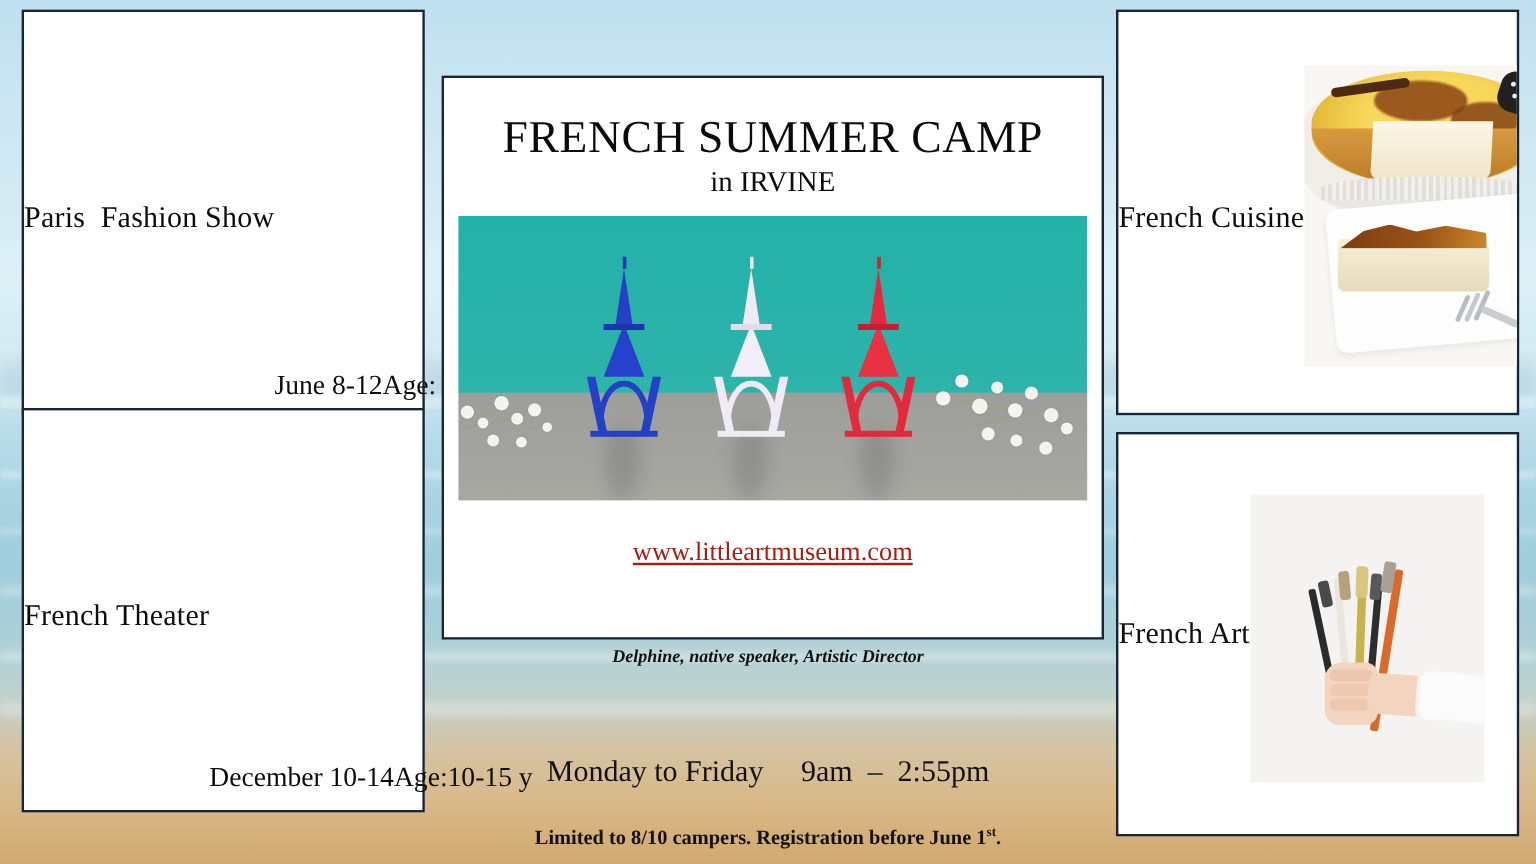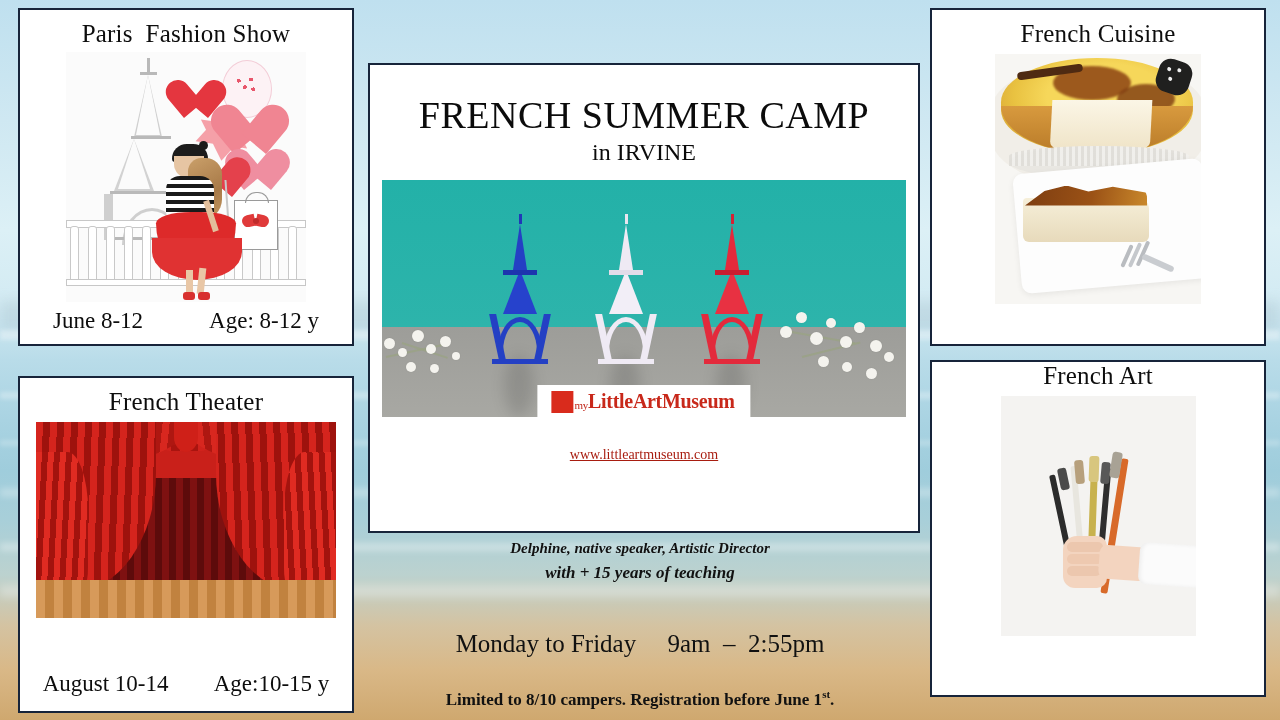--- a/index.html
+++ b/index.html
@@ -32,35 +32,35 @@
   .w2{top:392px;height:7px;background:rgba(255,255,255,.30);filter:blur(2px);}
   .w3{top:440px;height:6px;background:rgba(255,255,255,.22);filter:blur(2px);}
   .w4{top:488px;height:9px;background:rgba(255,255,255,.28);filter:blur(3px);}
   .w5{top:543px;height:8px;background:rgba(255,255,255,.34);filter:blur(3px);}
   .w6{top:585px;height:12px;background:rgba(255,255,255,.30);filter:blur(4px);}
   .haze{position:absolute;left:0;right:0;top:300px;height:30px;background:rgba(150,175,185,.22);filter:blur(6px);}
 
   
   .card{
     position:absolute;background:#ffffff;border:2px solid #17243a;
-    box-sizing:border-box;display:flex;flex-direction:column;align-items:center;
+    box-sizing:border-box;display:flex;flex-direction:row;align-items:center;
   }
   .card-title{
     font-size:25px;color:#0d0d0d;letter-spacing:.2px;white-space:pre;
     text-align:center;line-height:1.1;
   }
   .card-foot{
     display:flex;width:100%;justify-content:space-around;align-items:center;
     font-size:23px;color:#0d0d0d;white-space:pre;
   }
   .photo{background:#fff;overflow:hidden;position:relative;}
 
   
   #card-fashion {left:18px; top:8px;   width:336px;height:338px;}
-  #card-theater {left:18px; top:376px; width:336px;height:337px;}
+  #card-theater {left:18px; top:340px; width:336px;height:337px;}
   #card-cuisine {left:930px;top:8px;   width:336px;height:338px;}
   #card-art     {left:930px;top:360px; width:336px;height:337px;}
 
   
   #card-main{
     position:absolute;left:368px;top:63px;width:552px;height:470px;
     background:#fff;border:2px solid #17243a;box-sizing:border-box;
     display:flex;flex-direction:column;align-items:center;
   }
   #main-title{font-size:38px;letter-spacing:.5px;margin-top:28px;color:#0b0b0b;white-space:pre;}
@@ -85,21 +85,21 @@
 
   
   #logo-strip{
     position:absolute;left:50%;transform:translateX(-50%);bottom:-2px;
     background:#fff;padding:5px 16px 6px 14px;display:flex;align-items:center;
   }
   #logo-sq{width:22px;height:22px;background:#d92b1c;display:inline-block;}
   #logo-my{font-size:11px;color:#c0261a;margin-left:1px;align-self:flex-end;margin-bottom:2px;letter-spacing:-.2px;}
   #logo-name{font-size:20px;color:#c8281a;font-weight:bold;letter-spacing:-.3px;}
 
-  #main-url{margin-top:30px;font-size:14px;color:#a81d10;text-decoration:underline;text-align:center;}
+  #main-url{margin-top:30px;font-size:22px;color:#a81d10;text-decoration:underline;text-align:center;}
   #main-mail{font-size:22px;color:#2a2f3a;margin-top:1px;}
 
   
   .below{position:absolute;left:0;width:1280px;text-align:center;color:#111;}
   #bio1{top:540px;font-size:15px;font-style:italic;font-weight:bold;}
   #bio2{top:563px;font-size:17px;font-style:italic;font-weight:bold;}
   #hours{top:630px;font-size:25px;white-space:pre;}
   #limit{top:688px;font-size:17px;font-weight:bold;}
   #limit .sup{font-size:11px;vertical-align:super;}
 
@@ -257,21 +257,21 @@
       <div style="position:absolute;left:138px;top:0;width:24px;height:30px;background:#cf2018;border-radius:0 0 50% 50%;"></div>
 
       <div class="drape" style="left:0;background:repeating-linear-gradient(92deg,#d5241d 0 7px,#9e120d 7px 14px);border-radius:0 0 70% 0;"></div>
       <div class="drape" style="right:0;background:repeating-linear-gradient(88deg,#d5241d 0 7px,#9e120d 7px 14px);border-radius:0 0 0 70%;"></div>
       <div style="position:absolute;left:0;top:30px;width:52px;height:145px;background:repeating-linear-gradient(93deg,#e02b22 0 6px,#a3130e 6px 12px);border-radius:0 40% 20% 0;"></div>
       <div style="position:absolute;right:0;top:30px;width:52px;height:145px;background:repeating-linear-gradient(87deg,#e02b22 0 6px,#a3130e 6px 12px);border-radius:40% 0 0 20%;"></div>
       <div class="floor"></div>
     </div>
 
     <div class="card-foot" style="margin-top:auto;margin-bottom:14px;">
-      <span>August 10-14</span>
+      <span>December 10-14</span>
       <span>Age:10-15 y</span>
     </div>
   </div>
 
   <div class="card" id="card-cuisine">
     <div class="card-title" style="margin-top:10px">French Cuisine</div>
 
     <div id="cuisine-art" class="photo">
       <div style="position:absolute;left:-4px;top:6px;width:214px;height:128px;background:#f1eee8;border-radius:50%/40%;"></div>
       <div style="position:absolute;left:6px;top:4px;width:192px;height:96px;background:
@@ -400,30 +400,24 @@
         <div class="gyp" style="left:444px;top:138px;width:10px;height:10px;"></div>
         <div class="gyp" style="left:458px;top:156px;width:12px;height:12px;"></div>
         <div class="gyp" style="left:472px;top:142px;width:11px;height:11px;"></div>
         <div class="gyp" style="left:488px;top:160px;width:12px;height:12px;"></div>
         <div class="gyp" style="left:436px;top:176px;width:11px;height:11px;"></div>
         <div class="gyp" style="left:460px;top:182px;width:10px;height:10px;"></div>
         <div class="gyp" style="left:484px;top:188px;width:11px;height:11px;"></div>
         <div class="gyp" style="left:502px;top:172px;width:10px;height:10px;"></div>
       </div>
 
-      <div id="logo-strip">
-        <span id="logo-sq"></span>
-        <span id="logo-my">my</span>
-        <span id="logo-name">LittleArtMuseum</span>
-      </div>
     </div>
 
     <div id="main-url">www.littleartmuseum.com</div>
   </div>
 
   <div class="below" id="bio1">Delphine, native speaker, Artistic Director</div>
-  <div class="below" id="bio2">with + 15 years of teaching</div>
   <div class="below" id="hours">Monday to Friday     9am  –  2:55pm</div>
   <div class="below" id="limit">
     <span>Limited to 8/10 campers. Registration before June 1</span><span class="sup">st</span><span>.</span>
   </div>
 
 </div>
 
 </body></html>

